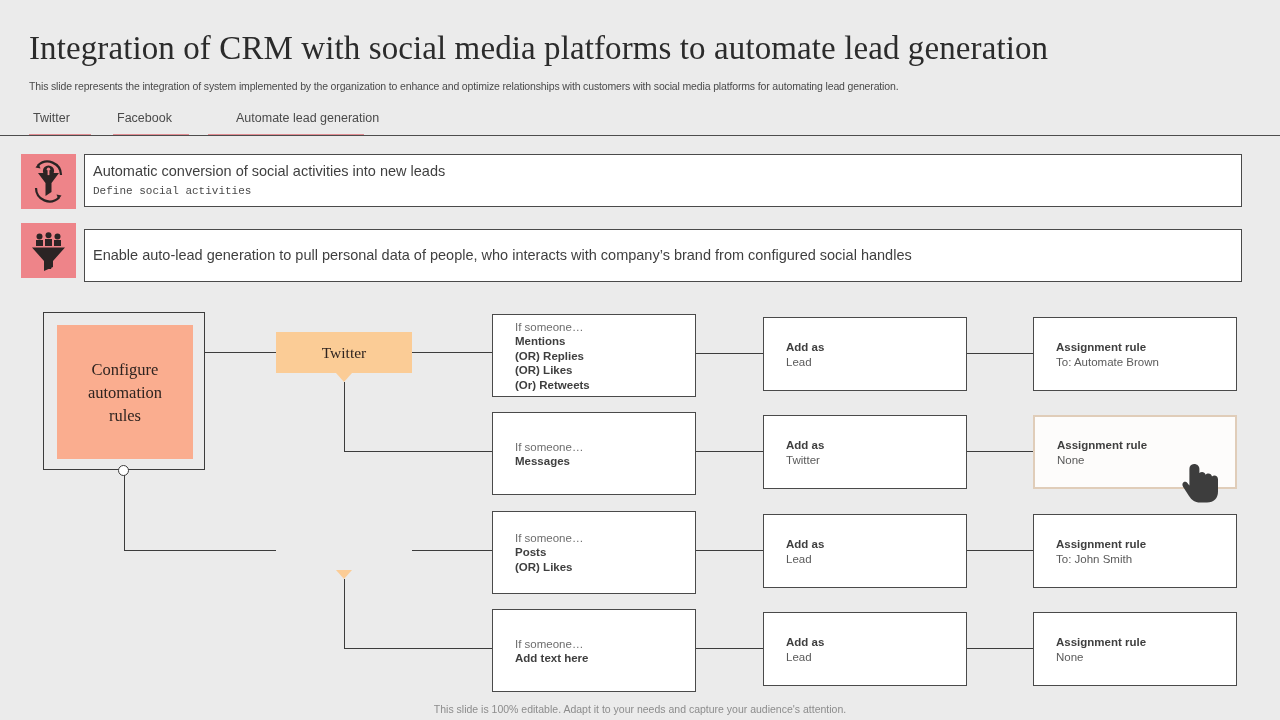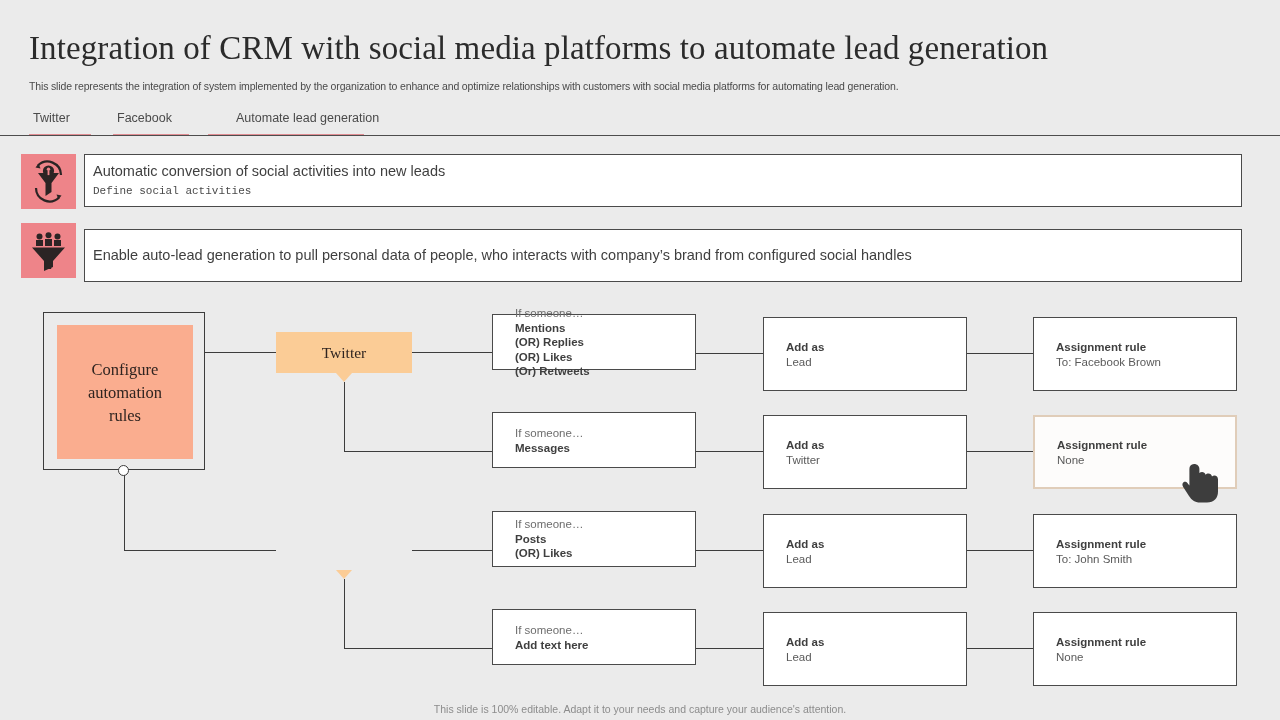--- a/index.html
+++ b/index.html
@@ -202,21 +202,21 @@
     left: 22px;
     top: 50%;
     transform: translateY(-50%);
     font-size: 11.5px;
     line-height: 14.5px;
     color: #5a5a5a;
   }
   .card-text .b { font-weight: bold; color: #3f3f3f; }
   .card-text .muted { color: #6d6d6d; }
 
-  .cond  { left: 492px; width: 204px; height: 56px; }
+  .cond  { left: 492px; width: 204px; height: 83px; }
   .addas { left: 763px; width: 204px; height: 74px; }
   .asgn  { left: 1033px; width: 204px; height: 74px; }
 
   
   .ln {
     position: absolute;
     background: #3c3c3c;
     z-index: 2;
   }
   .lnh { height: 1px; }
@@ -350,21 +350,21 @@
   </div>
   <div class="card addas" style="top:317px;">
     <div class="card-text">
       <span class="b">Add  as</span><br>
       <span>Lead</span>
     </div>
   </div>
   <div class="card asgn" style="top:317px;">
     <div class="card-text">
       <span class="b">Assignment rule</span><br>
-      <span>To: Facebook Brown</span>
+      <span>To: Automate Brown</span>
     </div>
   </div>
 
   <div class="card cond" style="top:412px;">
     <div class="card-text">
       <span class="muted">If someone…</span><br>
       <span class="b">Messages</span>
     </div>
   </div>
   <div class="card addas" style="top:415px;">

